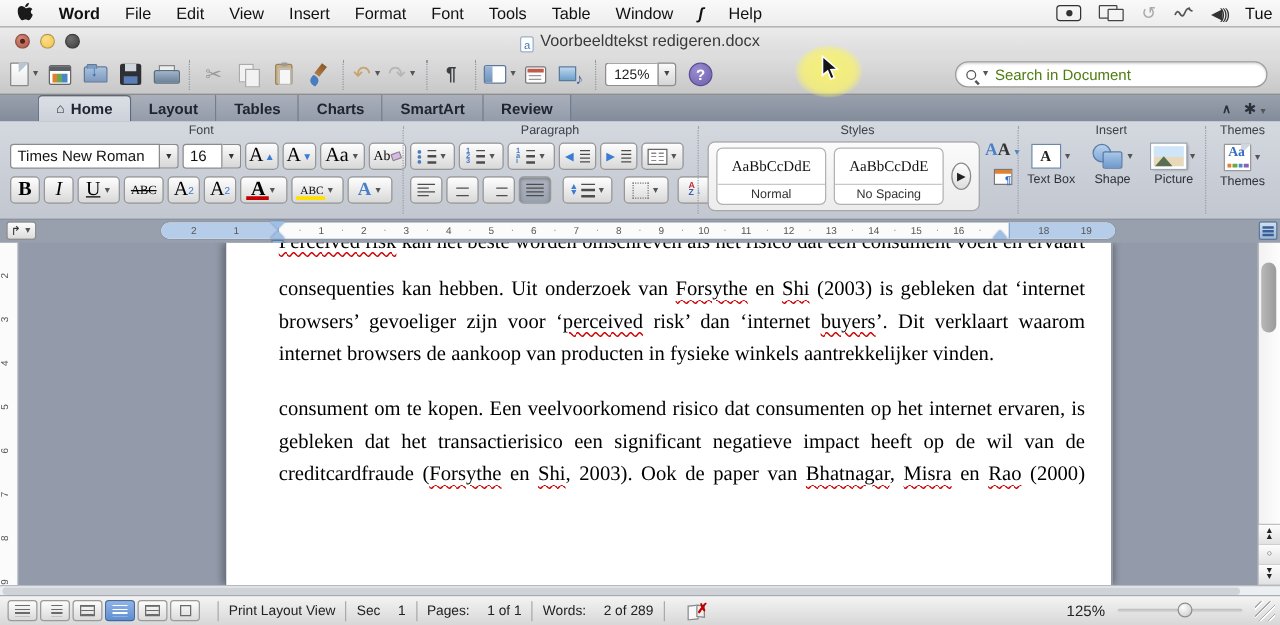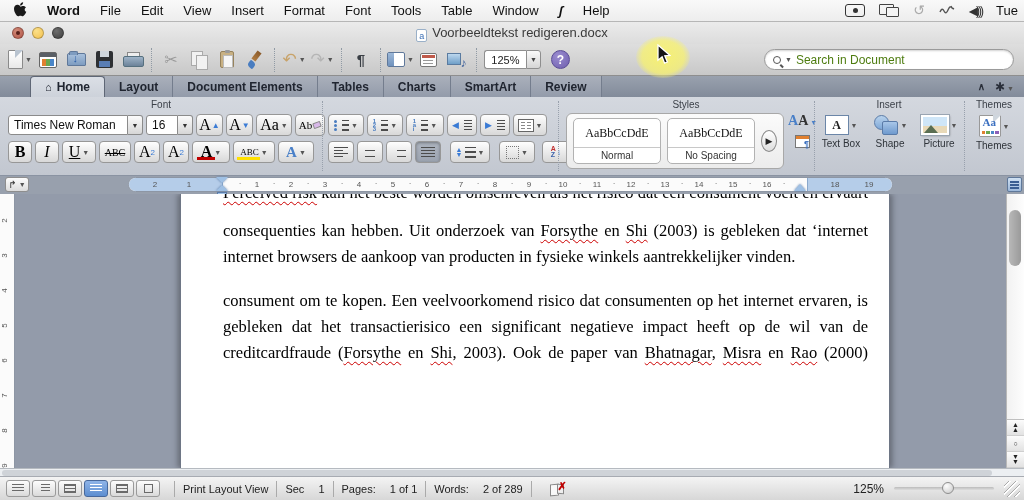--- a/index.html
+++ b/index.html
@@ -326,23 +326,20 @@
   <div class="tabbar">
     <div id="tabs-container" style="display:flex;height:21px;align-items:flex-end;">
         <div class="rtab active">
           <span class="house">⌂</span>
           <span>Home</span>
         </div>
         <div class="rtab">
           <span>Layout</span>
         </div>
         <div class="rtab">
-          <span>Document Elements</span>
-        </div>
-        <div class="rtab">
           <span>Tables</span>
         </div>
         <div class="rtab">
           <span>Charts</span>
         </div>
         <div class="rtab">
           <span>SmartArt</span>
         </div>
         <div class="rtab">
           <span>Review</span>
@@ -418,20 +415,21 @@
           </span>
         <span class="rbtn" style="width:36px;">
             <span class="bluA" style="font-size:15px;">A</span>
             <span class="dd">▼</span>
           </span>
       </div>
     </div>
     <span class="gsep" style="left:322px;"></span>
 
     <div class="rgroup" style="left:326px;width:228px;">
+      <div class="glabel">Paragraph</div>
       <div class="rrow" style="left:2px;top:17px;">
         <span class="rbtn" style="width:36px;">
             <span class="dotcol">
               <b></b>
               <b></b>
               <b></b>
             </span>
             <span class="bars list" style="width:10px;">
               <i></i>
               <i></i>
@@ -639,20 +637,21 @@
     <span class="ind-right"></span>
     <span class="split-ctl"></span>
   </div>
 
   <div class="docarea">
     <div class="vruler"><span id="vruler-nums"><span class="vnum" style="top: 22px;">2</span><span class="vnum" style="top: 57px;">3</span><span class="vnum" style="top: 92px;">4</span><span class="vnum" style="top: 127px;">5</span><span class="vnum" style="top: 162px;">6</span><span class="vnum" style="top: 197px;">7</span><span class="vnum" style="top: 232px;">8</span><span class="vnum" style="top: 267px;">9</span></span></div>
     <div class="page">
       <div class="doctext" id="doctext">
           <div class="dline clipped"><span class="miss">Perceived risk</span><span> kan het beste worden omschreven als het risico dat een consument voelt en ervaart</span></div>
           <div class="dline"><span>consequenties kan hebben. Uit onderzoek van </span><span class="miss">Forsythe</span><span> en </span><span class="miss">Shi</span><span> (2003) is gebleken dat ‘internet</span></div>
+          <div class="dline"><span>browsers’ gevoeliger zijn voor ‘</span><span class="miss">perceived</span><span> risk’ dan ‘internet </span><span class="miss">buyers</span><span>’. Dit verklaart waarom</span></div>
           <div class="dline dlast"><span>internet browsers de aankoop van producten in fysieke winkels aantrekkelijker vinden.</span></div>
           <div class="pgap"></div>
           <div class="dline"><span>consument om te kopen. Een veelvoorkomend risico dat consumenten op het internet ervaren, is</span></div>
           <div class="dline"><span>gebleken dat het transactierisico een significant negatieve impact heeft op de wil van de</span></div>
           <div class="dline"><span>creditcardfraude (</span><span class="miss">Forsythe</span><span> en </span><span class="miss">Shi</span><span>, 2003). Ook de paper van </span><span class="miss">Bhatnagar</span><span>, </span><span class="miss">Misra</span><span> en </span><span class="miss">Rao</span><span> (2000)</span></div>
         </div>
     </div>
     <div class="vscroll">
       <div class="vthumb"></div>
       <div class="vbtns">

